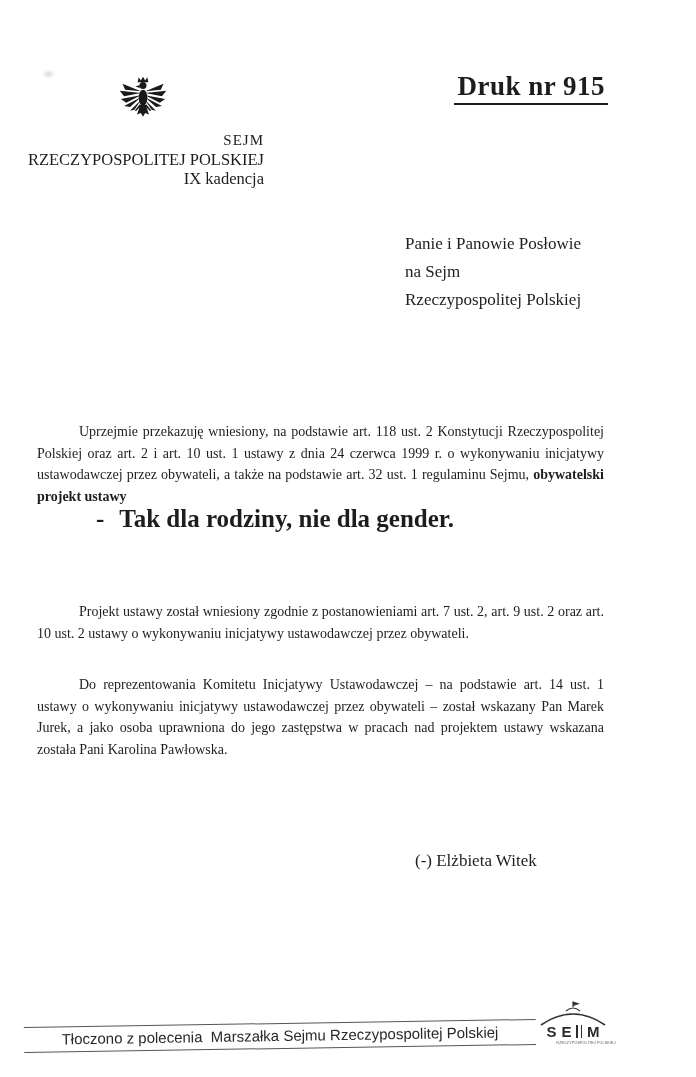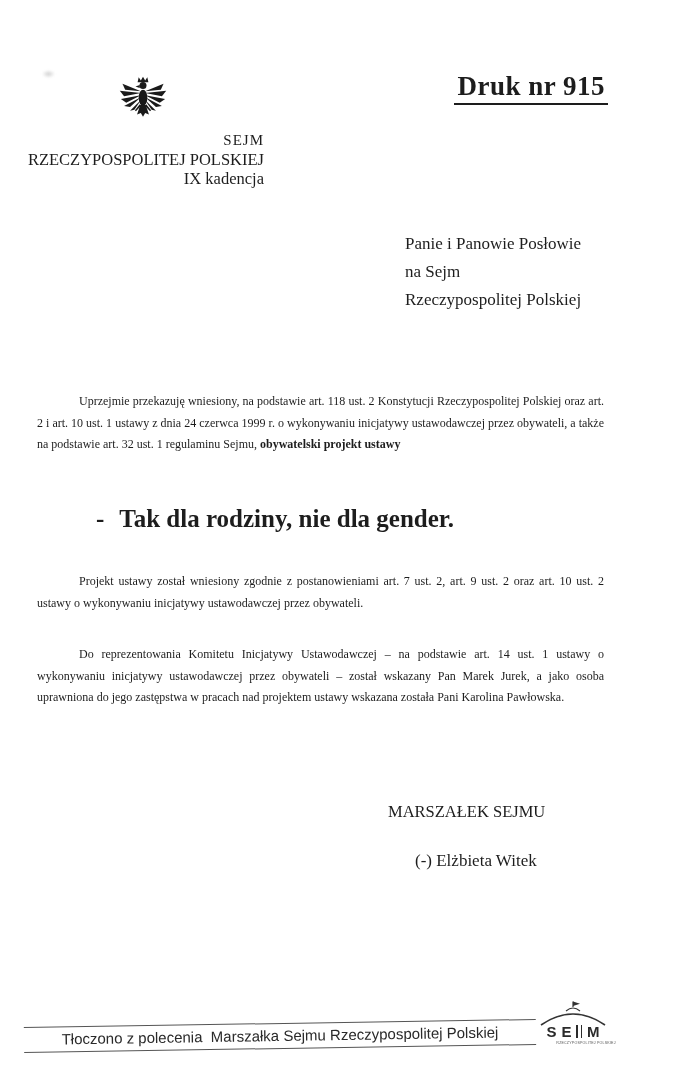--- a/index.html
+++ b/index.html
@@ -19,22 +19,22 @@
   .inst-l1{font-size:15px;letter-spacing:1px;}
   .inst-l2{font-size:16.5px;}
   .inst-l3{font-size:16.5px;}
   .doc-number-wrap{position:absolute;top:71px;right:88px;}
   .doc-number{display:inline-block;font-size:27px;font-weight:bold;letter-spacing:.5px;
     border-bottom:2.5px solid #1d1d1d;padding:0 3px 1px 3px;}
   .place-date{position:absolute;top:107px;right:88px;font-size:16.5px;}
   
   .addressee{position:absolute;left:405px;top:230px;font-size:17px;line-height:28px;}
   
-  .para{position:absolute;left:37px;width:567px;font-size:12px;line-height:21.5px;
-    text-align:justify;text-indent:42px;}
+  .para{position:absolute;left:37px;width:567px;font-size:14px;line-height:21.5px;
+    text-align:justify;text-indent:42px;margin-top:30px;}
   .p1{top:391px;}
   .p2{top:571px;}
   .p3{top:644px;}
   .bold{font-weight:bold;}
   .doc-title{position:absolute;left:96px;top:505px;font-size:25px;font-weight:bold;white-space:nowrap;}
   .doc-title .title-text{margin-left:15px;}
   
   .sig-role{position:absolute;left:388px;top:802px;font-size:16.5px;}
   .sig-name{position:absolute;left:415px;top:851px;font-size:17px;}
   
@@ -102,21 +102,20 @@
     <span>Uprzejmie przekazuję wniesiony, na podstawie art. 118 ust. 2 Konstytucji Rzeczypospolitej Polskiej oraz art. 2 i art. 10 ust. 1 ustawy z dnia 24 czerwca 1999 r. o wykonywaniu inicjatywy ustawodawczej przez obywateli, a także na podstawie art. 32 ust. 1 regulaminu Sejmu, </span><span class="bold">obywatelski projekt ustawy</span>
   </div>
 
   <div class="doc-title">
     <span class="dash">-</span><span class="title-text">Tak dla rodziny, nie dla gender.</span>
   </div>
 
   <div class="para p2">Projekt ustawy został wniesiony zgodnie z postanowieniami art. 7 ust. 2, art. 9 ust. 2 oraz art. 10 ust. 2 ustawy o wykonywaniu inicjatywy ustawodawczej przez obywateli.</div>
   <div class="para p3">Do reprezentowania Komitetu Inicjatywy Ustawodawczej – na podstawie art. 14 ust. 1 ustawy o wykonywaniu inicjatywy ustawodawczej przez obywateli – został wskazany Pan Marek Jurek, a jako osoba uprawniona do jego zastępstwa w pracach nad projektem ustawy wskazana została Pani Karolina Pawłowska.</div>
 
-  <div class="sig-role">MARSZAŁEK SEJMU</div>
   <div class="sig-name">(-) Elżbieta Witek</div>
 
   <div class="footer-band">
     <div class="rule top"></div>
     <div class="footer-note">Tłoczono z polecenia  Marszałka Sejmu Rzeczypospolitej Polskiej</div>
     <div class="rule bottom"></div>
   </div>
 
   <div class="sejm-logo">
     <svg class="logo-dome" width="70" height="27" viewBox="0 0 70 27" xmlns="http://www.w3.org/2000/svg">

